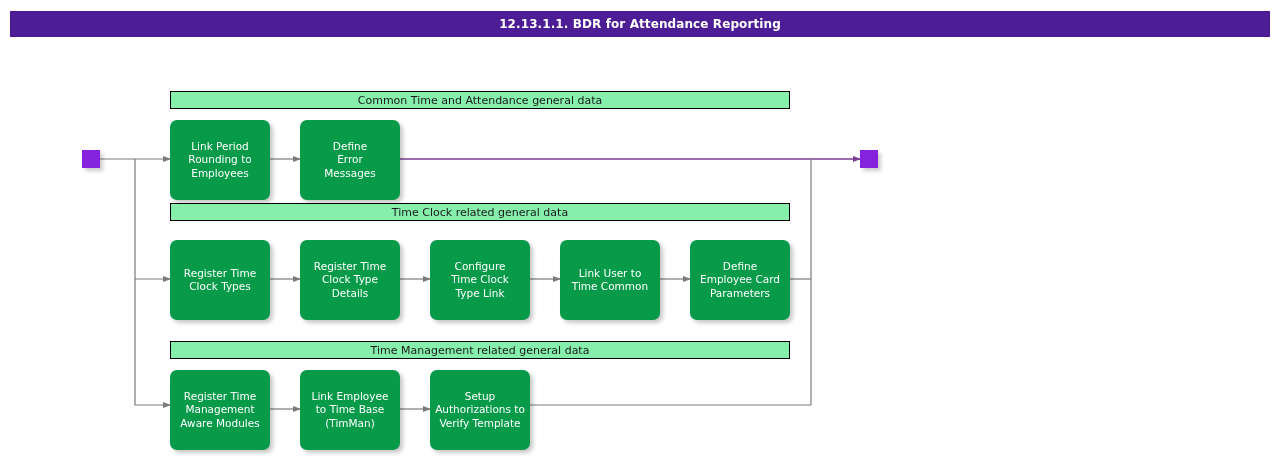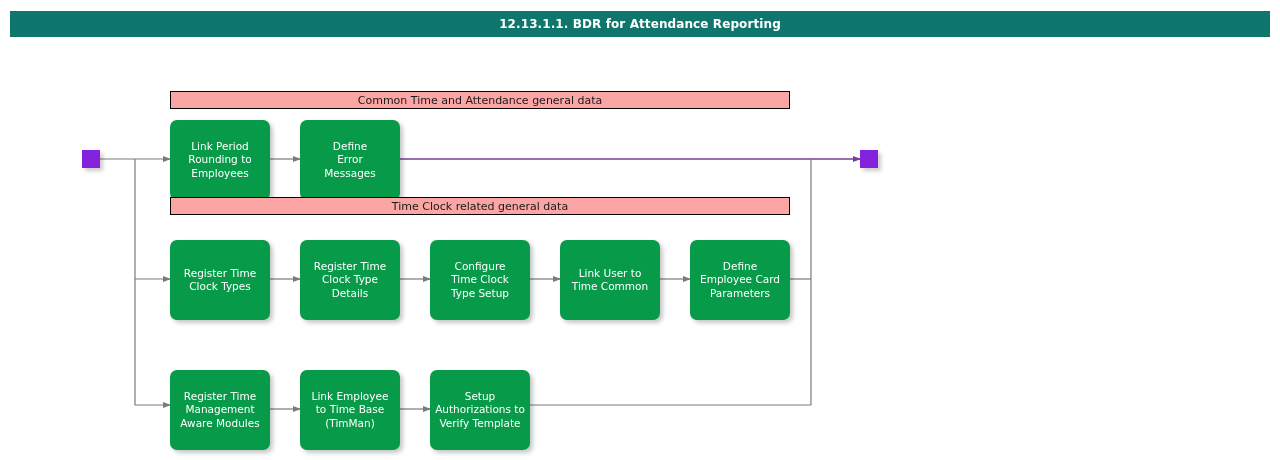--- a/index.html
+++ b/index.html
@@ -15,21 +15,21 @@
     font-family: "DejaVu Sans", sans-serif;
   }
 
   
   #title-bar {
     position: absolute;
     left: 10px;
     top: 11px;
     width: 1260px;
     height: 26px;
-    background: #0f766e;
+    background: #4c1d95;
     display: flex;
     align-items: center;
     justify-content: center;
   }
   #title-bar .title-text {
     color: #ffffff;
     font-size: 12px;
     font-weight: bold;
     letter-spacing: 0.1px;
     font-family: "DejaVu Sans", sans-serif;
@@ -52,34 +52,34 @@
     pointer-events: none;
   }
 
   
   .section-header {
     position: absolute;
     left: 170px;
     width: 620px;
     height: 18px;
     border: 1px solid #000000;
-    background: #fca5a5;
+    background: #86efac;
     box-sizing: border-box;
     display: flex;
     align-items: center;
     justify-content: center;
   }
   .section-header .section-label {
     font-size: 11px;
     color: #1a1a1a;
     font-family: "DejaVu Sans", sans-serif;
     line-height: 1;
   }
   #section-hdr-0 { top: 91px; }
-  #section-hdr-1 { top: 197px; }
+  #section-hdr-1 { top: 203px; }
   #section-hdr-2 { top: 341px; }
 
   
   .proc-box {
     position: absolute;
     width: 100px;
     height: 80px;
     background: #069a49;
     border-radius: 7px;
     box-shadow: 3px 3px 4px rgba(0,0,0,0.22);
@@ -189,32 +189,35 @@
 Clock Types</span>
   </div>
   <div class="proc-box" style="left:300px; top:240px;">
     <span class="proc-label">Register Time
 Clock Type
 Details</span>
   </div>
   <div class="proc-box" style="left:430px; top:240px;">
     <span class="proc-label">Configure
 Time Clock
-Type Setup</span>
+Type Link</span>
   </div>
   <div class="proc-box" style="left:560px; top:240px;">
     <span class="proc-label">Link User to
 Time Common</span>
   </div>
   <div class="proc-box" style="left:690px; top:240px;">
     <span class="proc-label">Define
 Employee Card
 Parameters</span>
   </div>
 
+  <div class="section-header" id="section-hdr-2">
+    <span class="section-label">Time Management related general data</span>
+  </div>
   <div class="proc-box" style="left:170px; top:370px;">
     <span class="proc-label">Register Time
 Management
 Aware Modules</span>
   </div>
   <div class="proc-box" style="left:430px; top:370px;">
     <span class="proc-label">Setup
 Authorizations to
 Verify Template</span>
   </div>

